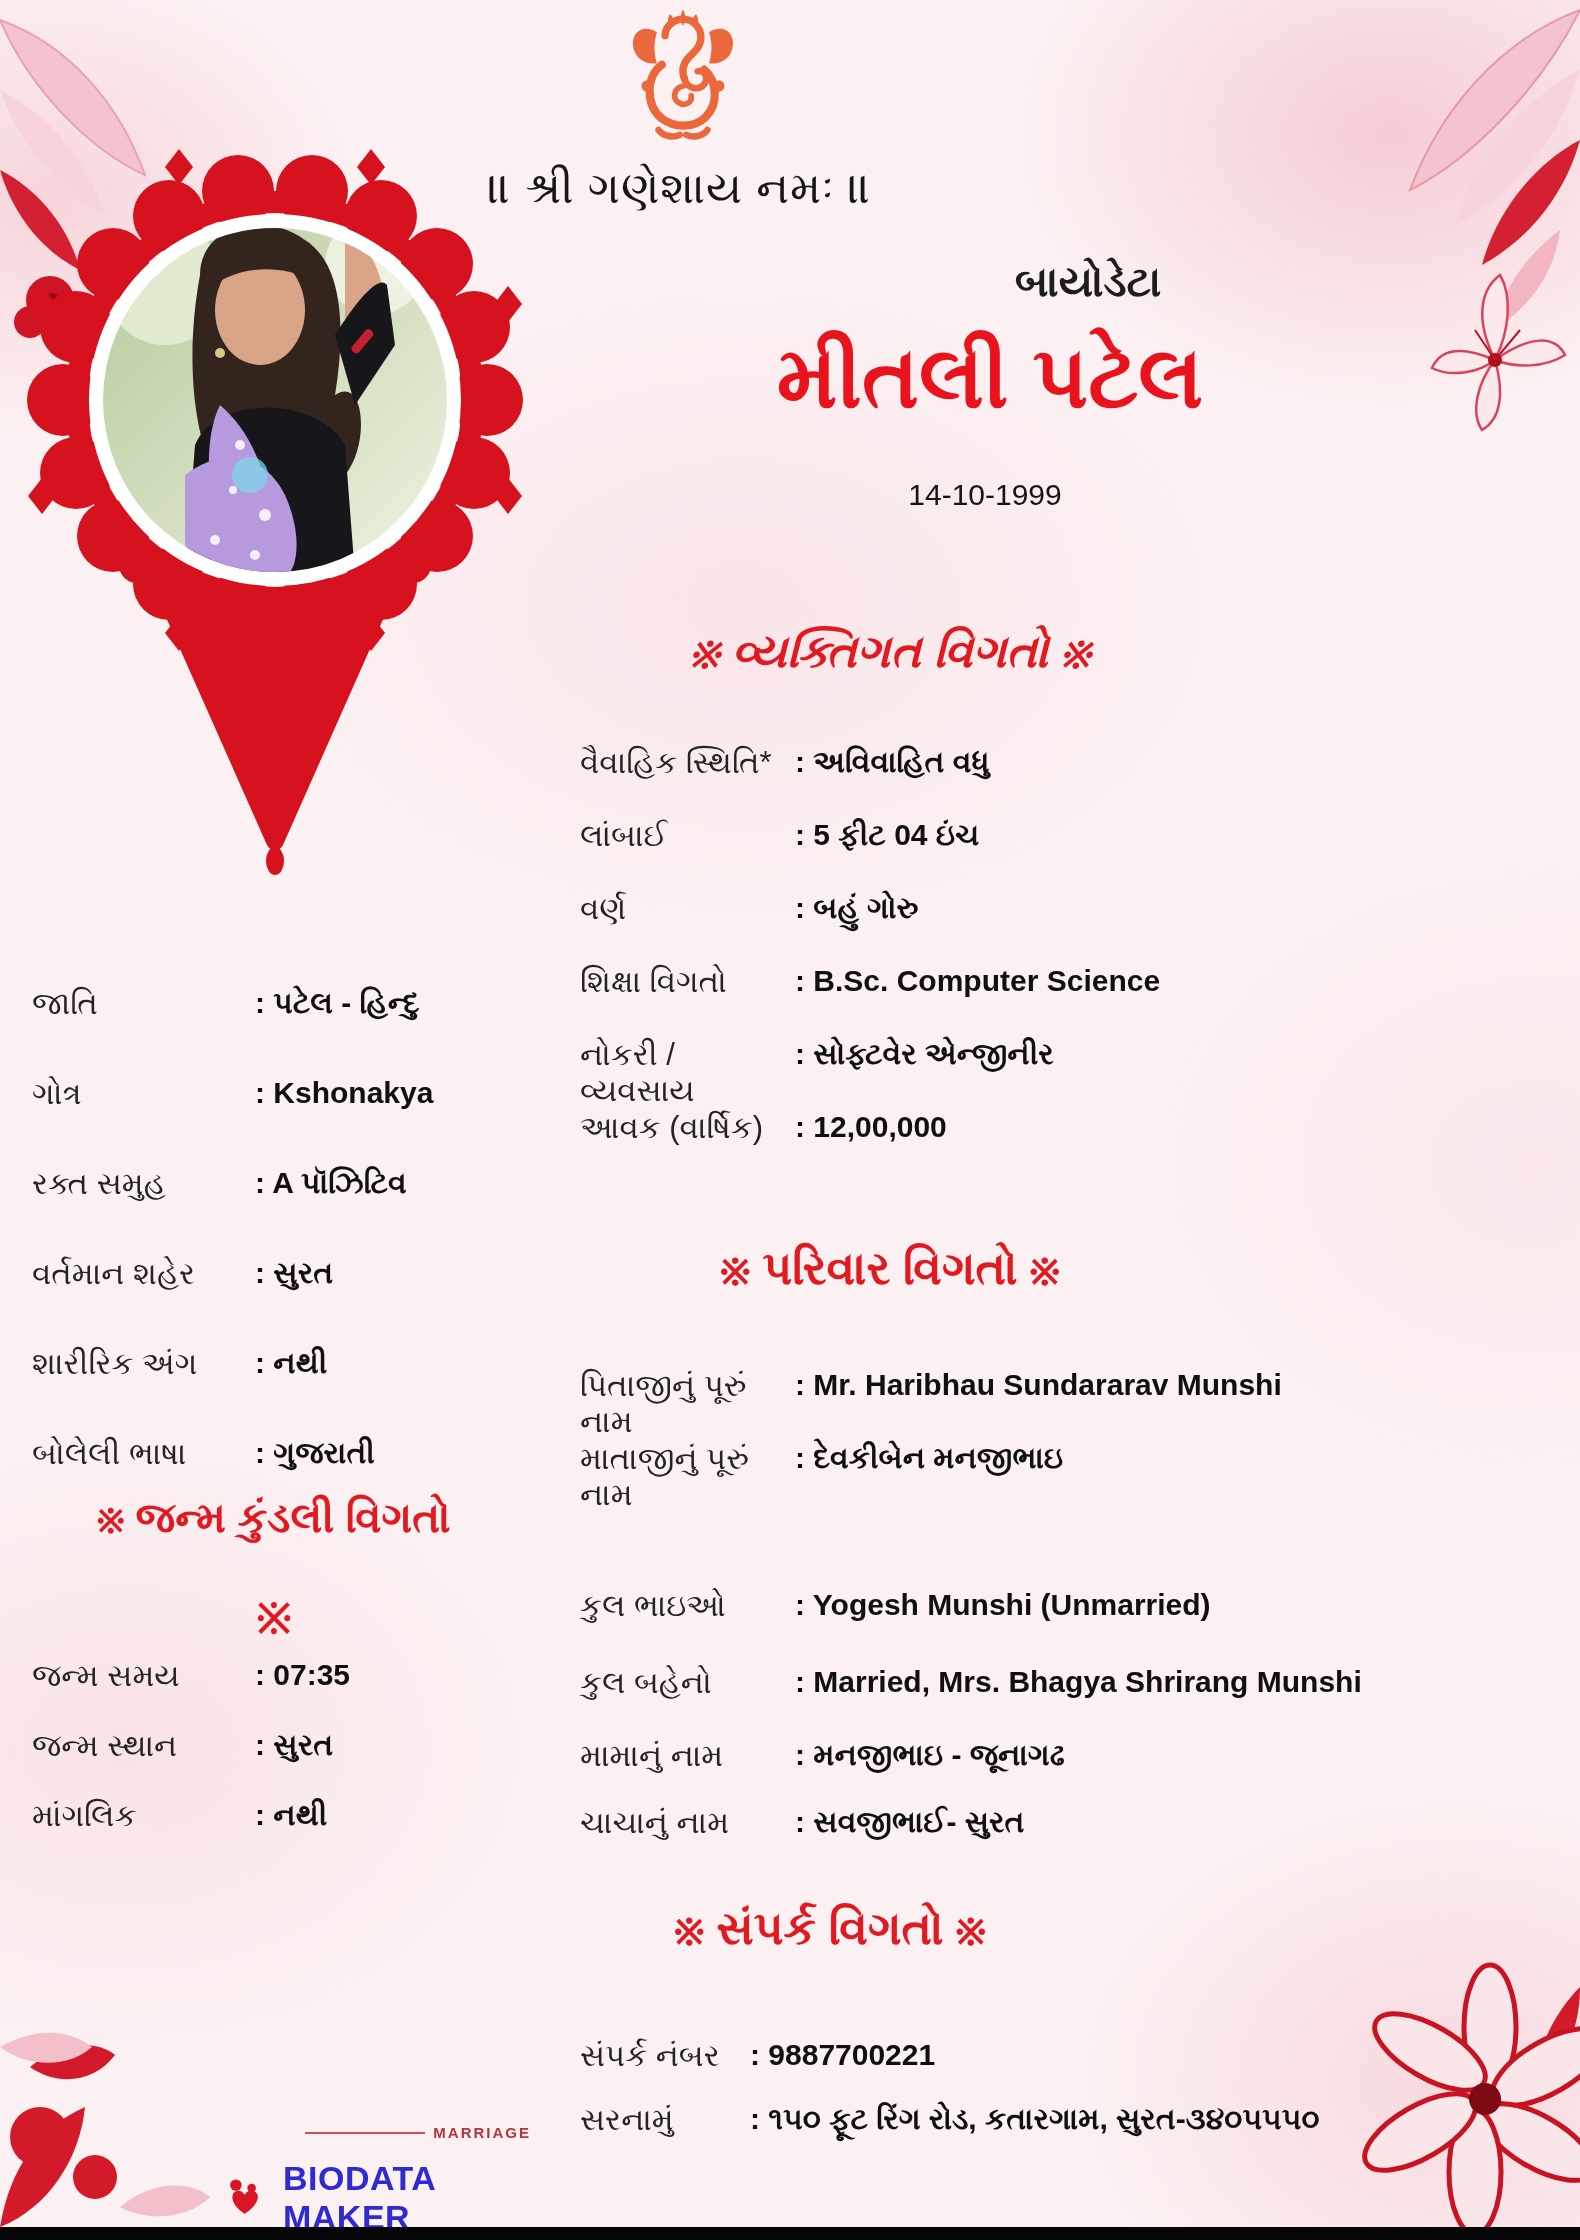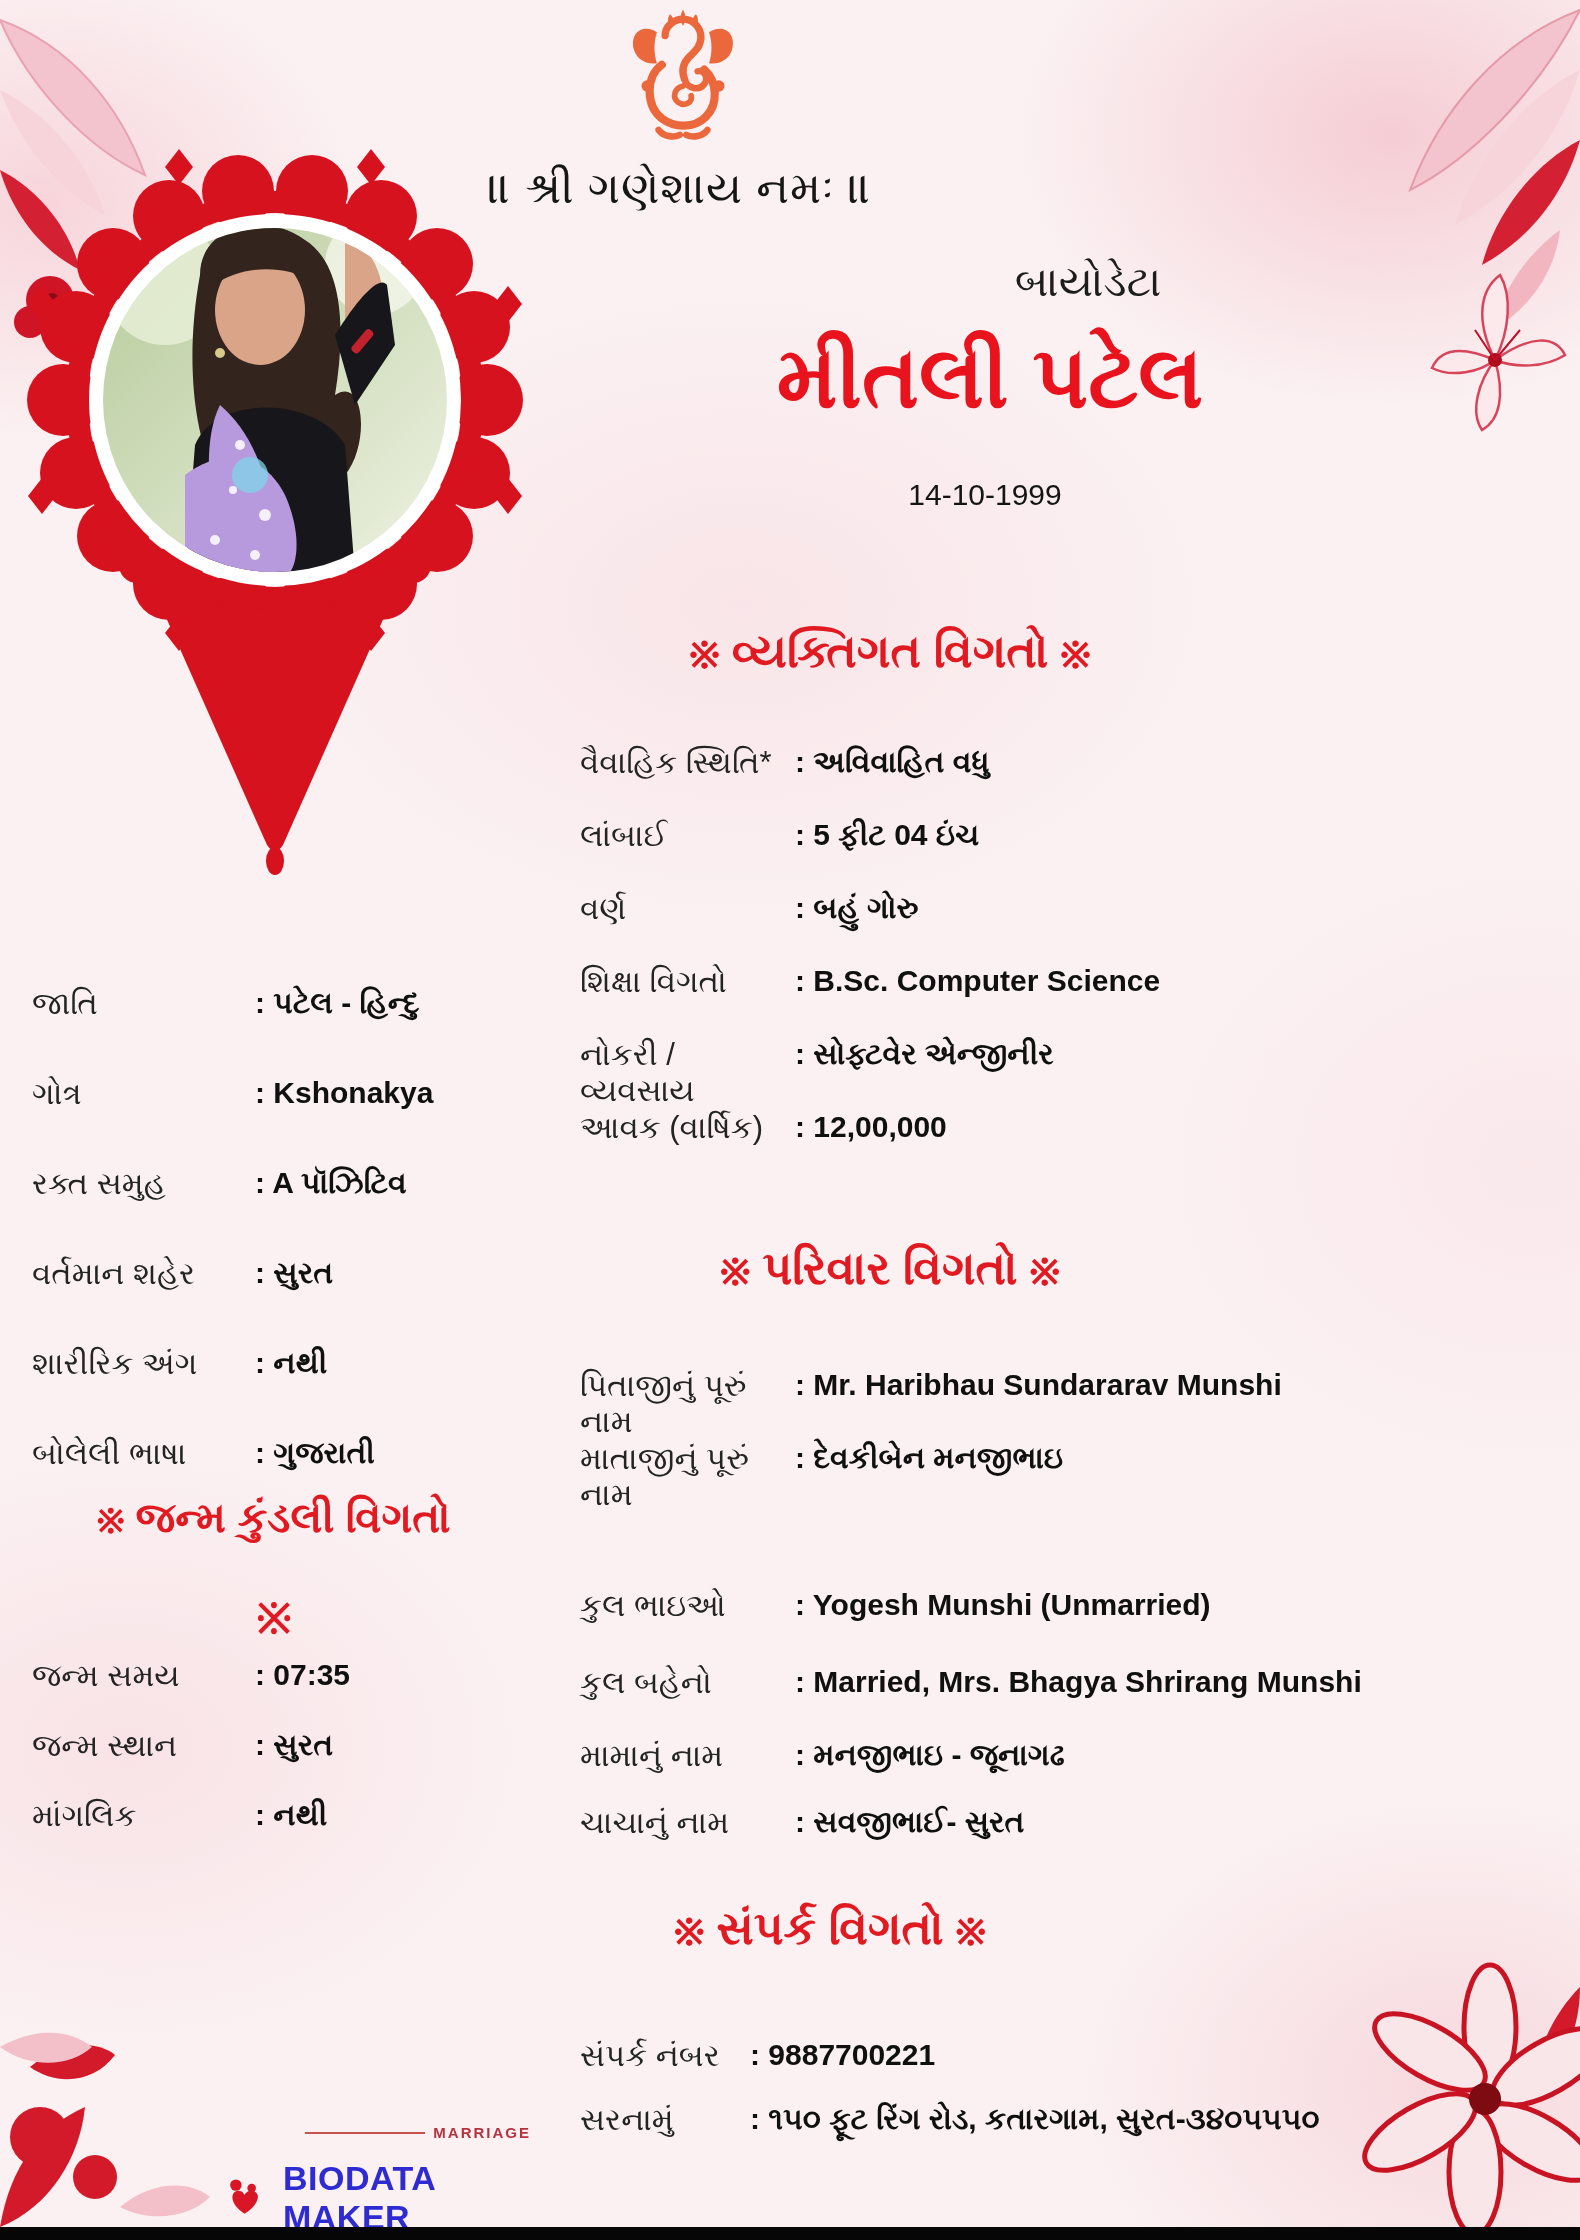--- a/index.html
+++ b/index.html
@@ -9,29 +9,29 @@
     background-color:#fbf1f2;
     background-image:
       radial-gradient(ellipse 520px 380px at 88% 6%,  rgba(244,199,207,.85), rgba(244,199,207,0) 72%),
       radial-gradient(ellipse 430px 330px at 3% 9%,   rgba(246,206,213,.80), rgba(246,206,213,0) 72%),
       radial-gradient(ellipse 640px 430px at 47% 27%, rgba(247,219,224,.55), rgba(247,219,224,0) 75%),
       radial-gradient(ellipse 520px 420px at 97% 52%, rgba(249,226,230,.60), rgba(249,226,230,0) 75%),
       radial-gradient(ellipse 540px 400px at 8% 78%,  rgba(247,215,220,.55), rgba(247,215,220,0) 75%),
       radial-gradient(ellipse 500px 380px at 92% 93%, rgba(245,203,210,.65), rgba(245,203,210,0) 75%);
   }
   .abs{position:absolute;}
-  .center{text-align:center;}
+  .center{text-align:center;font-weight:bold;}
 
   .invocation{left:370px;top:163px;width:620px;font-size:44px;color:#161616;font-weight:500;letter-spacing:1px;}
   .doc-type{left:888px;top:258px;width:400px;font-size:42px;color:#1d1d1d;}
   .person-name{left:590px;top:328px;width:800px;font-size:86px;font-weight:700;color:#e8131c;}
   .birth-date{left:590px;top:478px;width:790px;font-size:30px;font-weight:500;color:#151515;}
 
   .sec-title{font-weight:700;color:#e11a22;}
-  .t-personal{left:580px;top:624px;width:620px;font-size:46px;}
+  .t-personal{left:580px;top:624px;width:620px;font-size:46px;font-style:italic;}
   .t-overview{left:28px;top:864px;width:492px;font-size:46px;}
   .t-kundli1{left:28px;top:1494px;width:492px;font-size:42px;}
   .t-kundli2{left:28px;top:1588px;width:492px;font-size:42px;}
   .t-family{left:580px;top:1241px;width:620px;font-size:46px;}
   .t-contact{left:520px;top:1901px;width:620px;font-size:46px;}
 
   .rows{display:flex;flex-direction:column;}
   .row{display:grid;align-items:start;}
   .row .lbl{font-size:31px;color:#242424;font-weight:400;line-height:1.15;}
   .row .val{font-size:30px;color:#101010;font-weight:700;line-height:1.15;}

